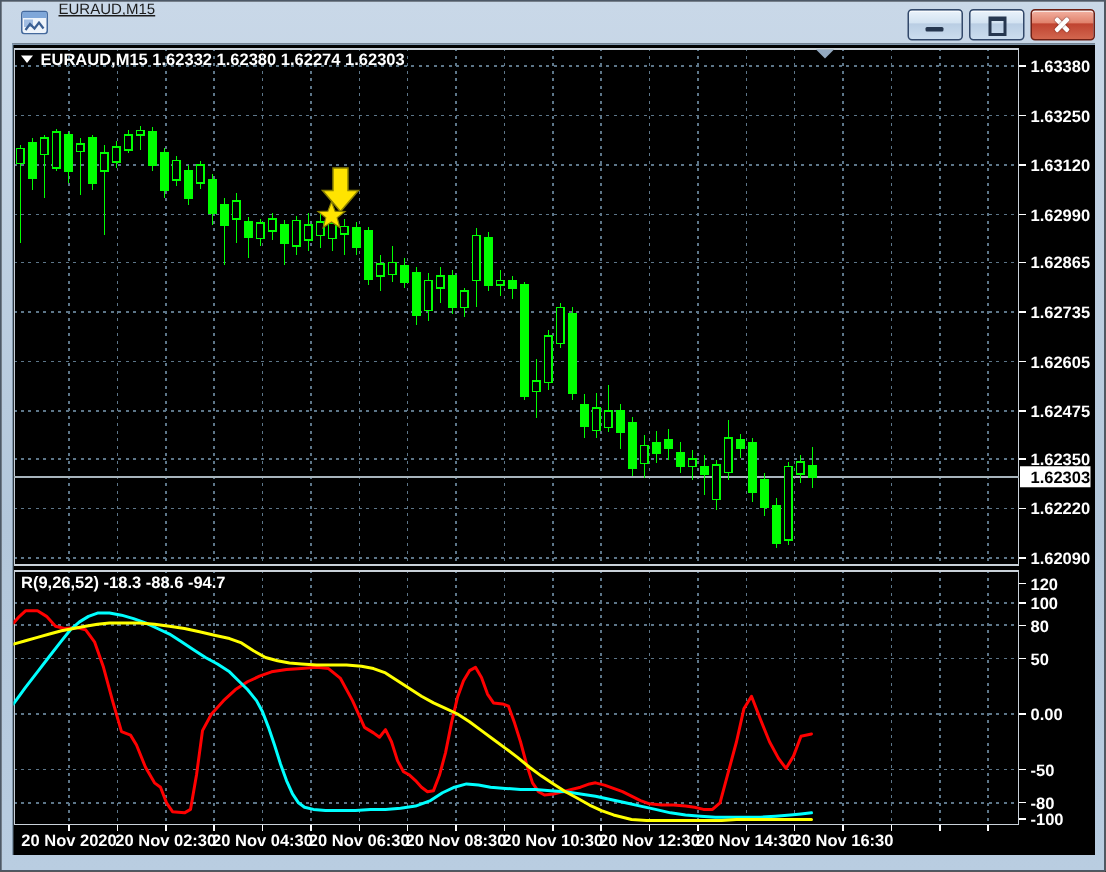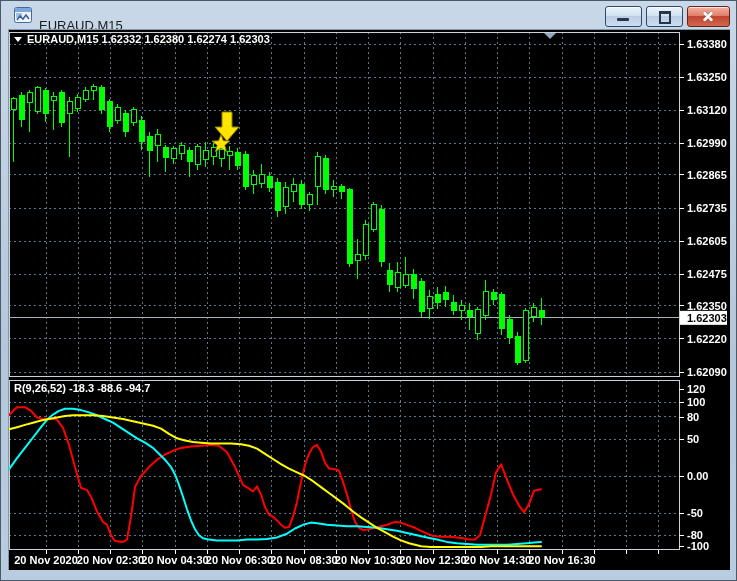--- a/index.html
+++ b/index.html
@@ -7,22 +7,23 @@
     position:relative;width:735px;height:579px;margin:0;
     border:1px solid #4c5866;
     background:linear-gradient(#c9d8e8,#b3c7db 60%,#b9cde1);
   }
   .titlebar{
     position:absolute;left:0;top:0;right:0;height:28px;
     display:flex;align-items:center;
   }
   .title-icon{position:absolute;left:13px;top:6px;width:18px;height:16px;}
   .title-text{
-    position:absolute;left:38px;top:17px;font-size:13px;color:#1c1c1c;
+    position:absolute;left:38px;top:0;font-size:10px;color:#1c1c1c;
     font-family:"Liberation Sans",sans-serif;
+    text-decoration:underline;
   }
   .win-controls{position:absolute;right:6px;top:5px;display:flex;gap:4px;}
   .wbtn{
     width:35px;height:19px;border:1px solid #32486a;border-radius:3px;
     background:linear-gradient(#eaf3fb,#d2e2f1 45%,#b9cde3 46%,#cbddee);
     position:relative;box-shadow:inset 0 1px 0 rgba(255,255,255,.7);
   }
   .wbtn.close{
     width:41px;border-color:#6e2015;
     background:linear-gradient(#f3b2a2,#e0806a 45%,#bf4330 46%,#d2664e);

